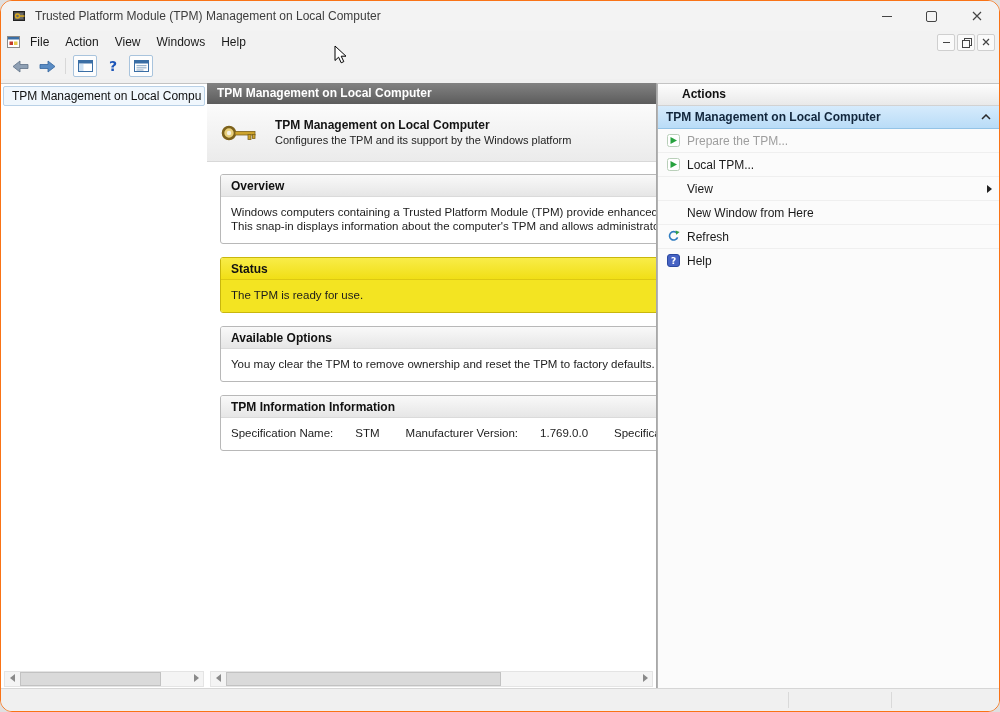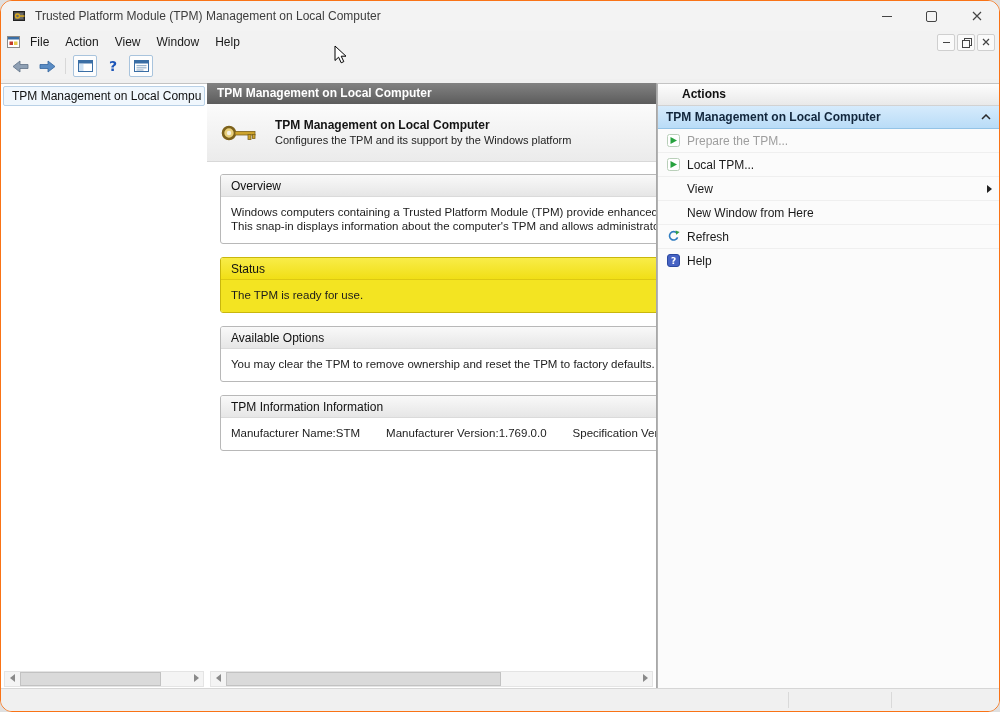--- a/index.html
+++ b/index.html
@@ -53,28 +53,28 @@
   .center{position:absolute;left:206px;top:4px;bottom:0;width:449px;background:#fff;
     border-right:1px solid #a8a8a8;overflow:hidden;}
   .center-header{height:21px;line-height:21px;padding-left:10px;font-size:12px;font-weight:bold;color:#fff;
     background:linear-gradient(#828282,#5c5c5c);white-space:nowrap;overflow:hidden;}
   .intro{height:57px;background:linear-gradient(#fbfbfb,#ebebeb);border-bottom:1px solid #d8d8d8;
     display:flex;align-items:center;padding-left:14px;gap:18px;}
   .intro-title{font-size:12px;font-weight:bold;color:#141414;line-height:15px;white-space:nowrap;}
   .intro-sub{font-size:11px;color:#232323;line-height:15px;white-space:nowrap;}
   .boxes{padding:12px 0 0 13px;}
   .box{width:440px;border:1px solid #b8b8b8;border-radius:3px;margin-bottom:13px;background:#fff;overflow:hidden;}
-  .box-header{font-weight:normal;font-size:12px;color:#111;padding:4px 10px 3px;
+  .box-header{font-weight:bold;font-size:12px;color:#111;padding:4px 10px 3px;
     background:linear-gradient(#f9f9f9,#e6e6e6);border-bottom:1px solid #dadada;white-space:nowrap;}
   .box-body{padding:8px 10px 10px;font-size:11.5px;color:#1c1c1c;line-height:14px;white-space:nowrap;overflow:hidden;}
   .status-box{border-color:#c9b70d;}
   .status-box .box-header{background:linear-gradient(#f8ec48,#f1df16);border-bottom-color:#ddc911;}
   .status-box .box-body{background:#f3e422;}
   .mf-label{color:#1c1c1c;}
-  .mf-value{margin-left:0;margin-right:26px;}
+  .mf-value{margin-left:22px;margin-right:26px;}
   
   .actions{position:absolute;left:656px;right:0;top:4px;bottom:0;background:#fbfbfb;
     border-top:1px solid #c3c3c3;border-left:1px solid #b3b3b3;overflow:hidden;}
   .actions-header{height:21px;line-height:21px;padding-left:24px;font-size:12px;font-weight:bold;color:#111;
     background:linear-gradient(#fdfdfd,#e9e9e9);border-bottom:1px solid #d2d2d2;}
   .action-group{height:22px;display:flex;align-items:center;padding:0 8px;
     background:linear-gradient(#d6ebfc,#b9dcf7);border-bottom:1px solid #93c3e6;
     font-size:12px;font-weight:bold;color:#12263c;white-space:nowrap;overflow:hidden;}
   .action-group .chev{margin-left:auto;display:flex;}
   .action-row{height:23px;display:flex;align-items:center;padding-left:8px;gap:6px;
@@ -126,21 +126,21 @@
       <svg width="13" height="12" viewBox="0 0 13 12">
         <rect x="0.5" y="0.5" width="12" height="11" fill="#fff" stroke="#8a8a8a"></rect>
         <rect x="1" y="1" width="11" height="2.5" fill="#3a6ea5"></rect>
         <rect x="2.5" y="5.5" width="3.5" height="3.5" fill="#c23a2a"></rect>
         <rect x="7" y="5.5" width="3.5" height="3.5" fill="#e8c94a"></rect>
       </svg>
     </span>
     <span class="menu-item">File</span>
     <span class="menu-item">Action</span>
     <span class="menu-item">View</span>
-    <span class="menu-item">Window</span>
+    <span class="menu-item">Windows</span>
     <span class="menu-item">Help</span>
     <div class="child-btns">
       <div class="child-btn">
           <div class="glyph-min" style="width:7px;"></div>
         </div>
       <div class="child-btn">
           <div class="glyph-restore"></div>
         </div>
       <div class="child-btn">
         <svg width="8" height="8" viewBox="0 0 8 8">
@@ -238,21 +238,21 @@
         </div>
 
         <div class="box">
           <div class="box-header">Available Options</div>
           <div class="box-body">You may clear the TPM to remove ownership and reset the TPM to factory defaults.</div>
         </div>
 
         <div class="box">
           <div class="box-header">TPM Information Information</div>
           <div class="box-body">
-            <span class="mf-label">Manufacturer Name:</span><span class="mf-value">STM</span><span class="mf-label">Manufacturer Version:</span><span class="mf-value">1.769.0.0</span><span class="mf-label">Specification Ver</span>
+            <span class="mf-label">Specification Name:</span><span class="mf-value">STM</span><span class="mf-label">Manufacturer Version:</span><span class="mf-value">1.769.0.0</span><span class="mf-label">Specification Ver</span>
           </div>
         </div>
 
       </div>
 
       <div class="hscroll">
         <div class="sb-arrow left">
             <div class="tri-l"></div>
           </div>
         <div class="sb-thumb" style="left:15px;width:62%;"></div>

